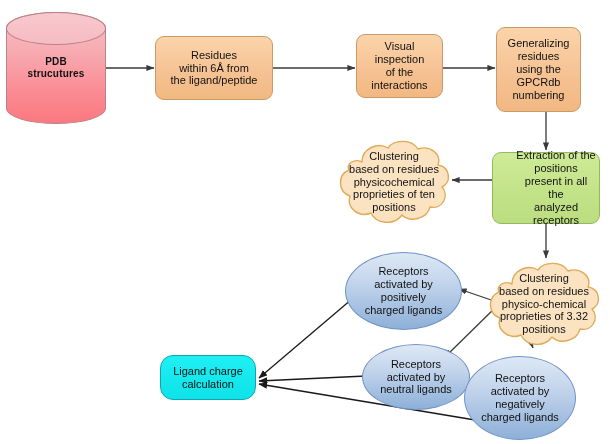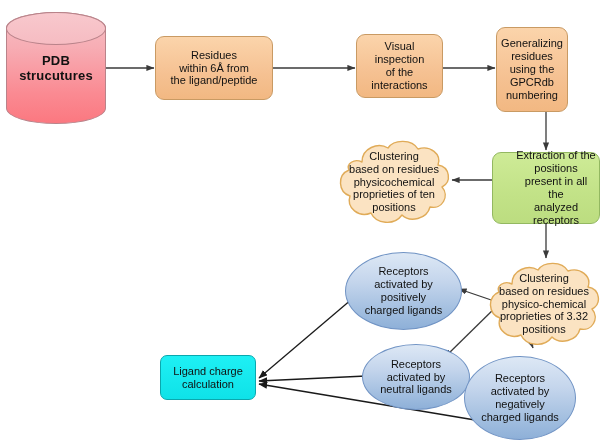--- a/index.html
+++ b/index.html
@@ -41,21 +41,21 @@
     white-space: pre-line;
     padding: 0 3px;
   }
 
   
   .cylinder {
     border-radius: 50% / 14%;
     background: linear-gradient(to bottom, #f6bfc5 0%, #f7aeb5 30%, #fa8b93 72%, #fb7880 100%);
     border: 1.2px solid #b9838a;
     font-weight: bold;
-    font-size: 13px;
+    font-size: 10px;
     letter-spacing: .2px;
   }
   .cylinder .cap {
     position: absolute;
     left: -1.2px;
     top: -1.2px;
     width: 100%;
     height: 28%;
     border-radius: 50%;
     border: 1.2px solid #b9838a;
@@ -76,21 +76,21 @@
   }
   .box.green {
     background: linear-gradient(to bottom, #ceeb97 0%, #c2e287 60%, #bcdd80 100%);
     border: 1.1px solid #93b861;
     padding-left: 20px;
   }
   .box.cyan {
     background: #15e8ee;
     background: linear-gradient(to bottom, #1ef0f4, #0fe2e8);
     border: 1.1px solid #0aa8ae;
-    border-radius: 7px;
+    border-radius: 13px;
   }
 
   
   .cloud {
     font-size: 11px;
   }
   .cloud svg {
     position: absolute;
     left: 0; top: 0;
     width: 100%;
@@ -162,21 +162,21 @@
 the ligand/peptide</span>
   </div>
 
   <div class="node box orange" style="left:356px; top:34px; width:87px; height:64px;">
     <span class="txt">Visual
 inspection
 of the
 interactions</span>
   </div>
 
-  <div class="node box orange" style="left:496px; top:27px; width:72px; height:85px;">
+  <div class="node box orange" style="left:496px; top:27px; width:85px; height:85px;">
     <span class="txt">Generalizing
 residues
 using the
 GPCRdb
 numbering</span>
   </div>
 
   <div class="node box green" style="left:492px; top:152px; width:108px; height:72px;">
     <span class="txt">Extraction of the
 positions

